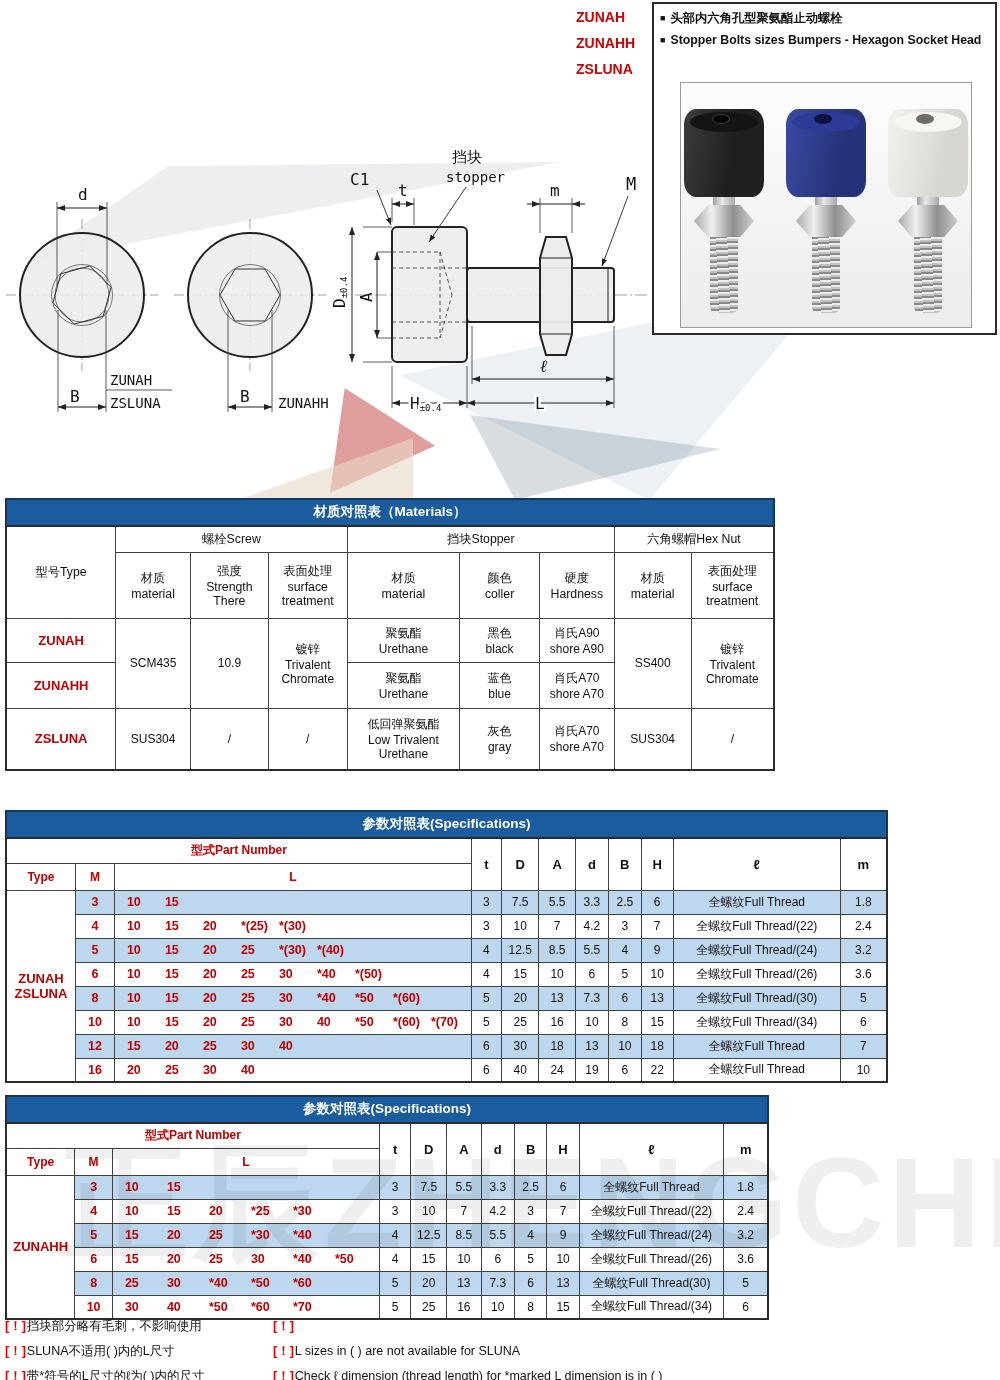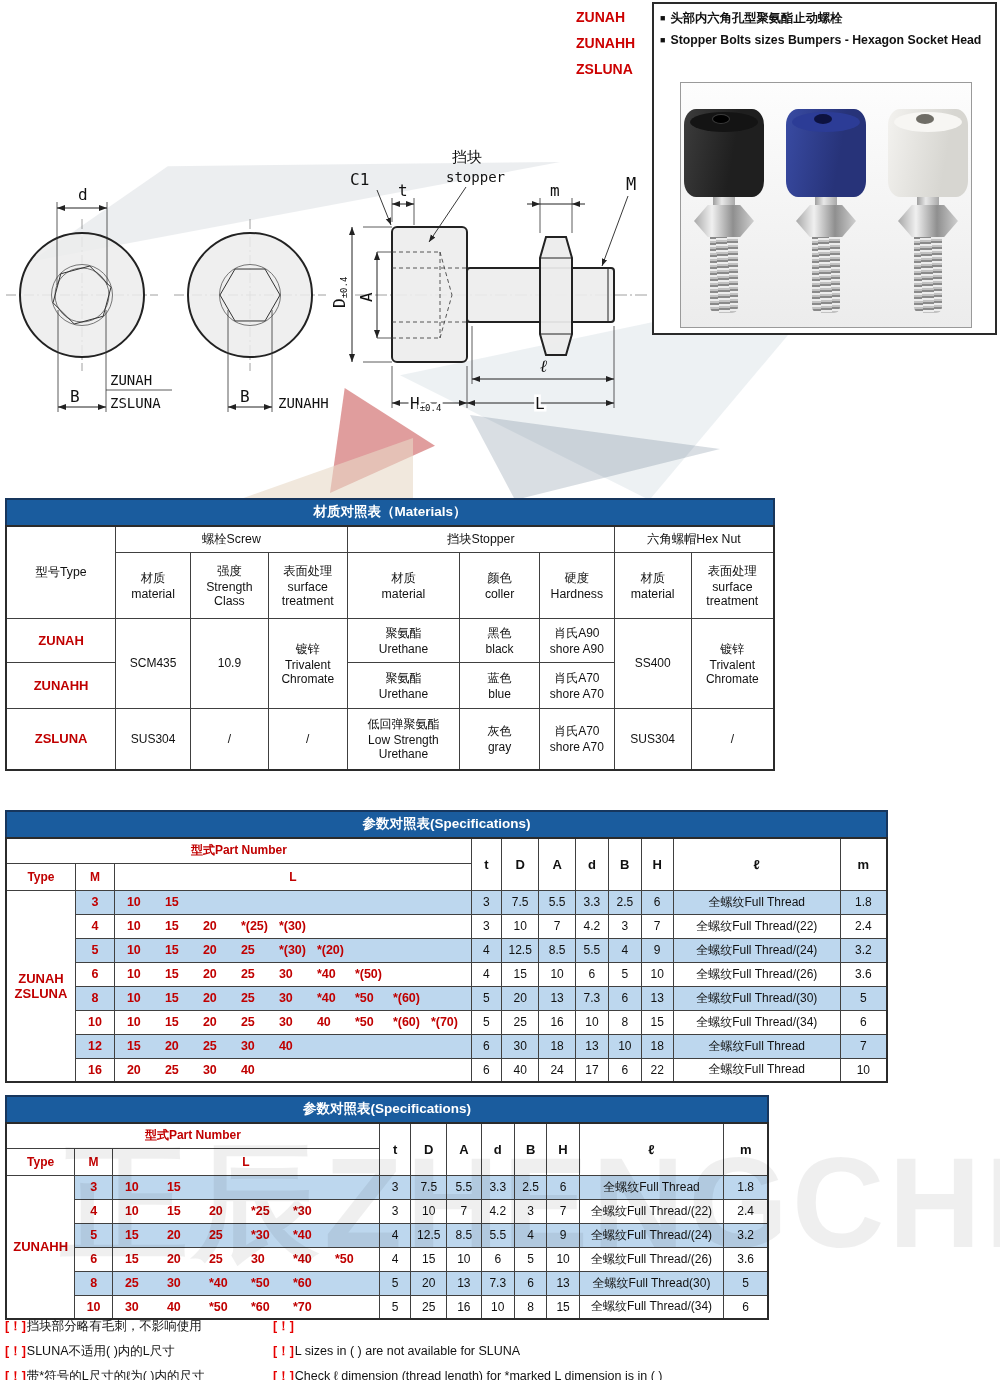--- a/index.html
+++ b/index.html
@@ -291,21 +291,21 @@
             </th>
           </tr>
           <tr>
             <th>
               <div>材质</div>
               <div>material</div>
             </th>
             <th>
               <div>强度</div>
               <div>Strength</div>
-              <div>Class</div>
+              <div>There</div>
             </th>
             <th>
               <div>表面处理</div>
               <div>surface</div>
               <div>treatment</div>
             </th>
             <th>
               <div>材质</div>
               <div>material</div>
             </th>
@@ -390,21 +390,21 @@
               <div>SUS304</div>
             </td>
             <td>
               <div>/</div>
             </td>
             <td>
               <div>/</div>
             </td>
             <td>
               <div>低回弹聚氨酯</div>
-              <div>Low Strength</div>
+              <div>Low Trivalent</div>
               <div>Urethane</div>
             </td>
             <td>
               <div>灰色</div>
               <div>gray</div>
             </td>
             <td>
               <div>肖氏A70</div>
               <div>shore A70</div>
             </td>
@@ -559,21 +559,21 @@
             <td class="red mcol">
               <div>5</div>
             </td>
             <td class="lcell">
               <div class="l-row">
                 <span>10</span>
                 <span>15</span>
                 <span>20</span>
                 <span>25</span>
                 <span>*(30)</span>
-                <span>*(20)</span>
+                <span>*(40)</span>
               </div>
             </td>
             <td>
               <div>4</div>
             </td>
             <td>
               <div>12.5</div>
             </td>
             <td>
               <div>8.5</div>
@@ -770,21 +770,21 @@
             <td>
               <div>6</div>
             </td>
             <td>
               <div>40</div>
             </td>
             <td>
               <div>24</div>
             </td>
             <td>
-              <div>17</div>
+              <div>19</div>
             </td>
             <td>
               <div>6</div>
             </td>
             <td>
               <div>22</div>
             </td>
             <td>
               <div>全螺纹Full Thread</div>
             </td>

